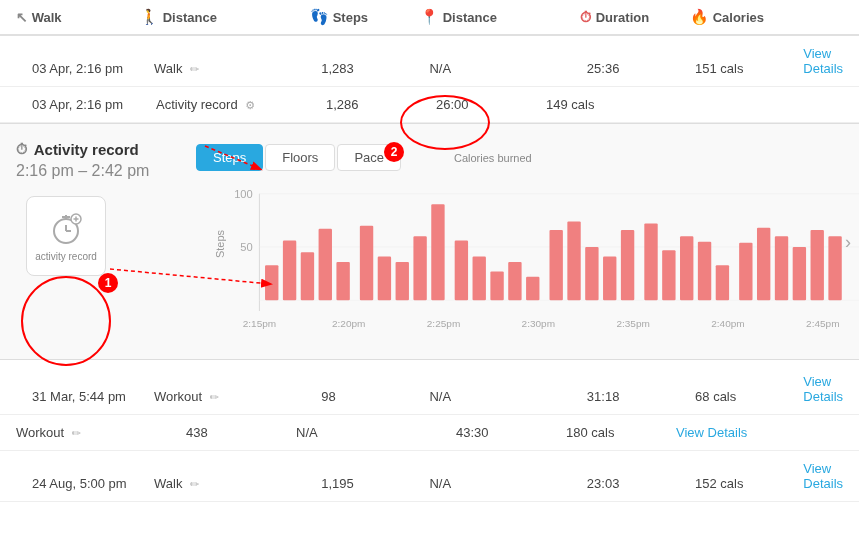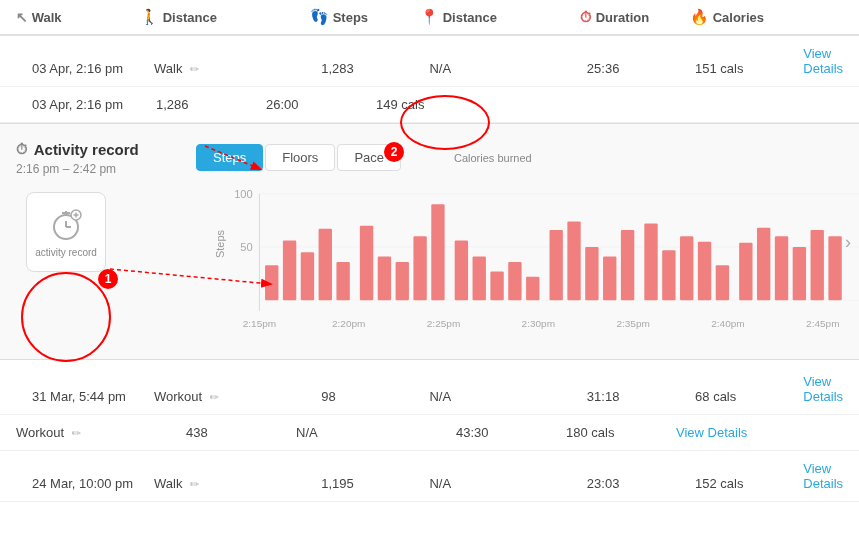--- a/index.html
+++ b/index.html
@@ -73,21 +73,21 @@
     .panel-left h3 {
       font-size: 15px;
       font-weight: bold;
       color: #333;
       margin-bottom: 4px;
       display: flex;
       align-items: center;
       gap: 6px;
     }
     .panel-left .time-range {
-      font-size: 12px;
+      font-size: 16px;
       color: #888;
       margin-bottom: 16px;
     }
     .activity-icon-box {
       width: 80px;
       height: 80px;
       border: 1px solid #ddd;
       border-radius: 8px;
       background: #fff;
       display: flex;
@@ -250,20 +250,24 @@
   <div class="data-cell col-distance">N/A</div>
   <div class="data-cell col-duration">25:36</div>
   <div class="data-cell col-calories">151 cals</div>
   <div class="data-cell col-action">
     <a class="view-details-link">View Details</a>
   </div>
 </div>
 
 <div class="data-row">
   <div class="data-cell col-date">03 Apr, 2:16 pm</div>
+  <div class="data-cell col-activity">
+    <span>Activity record</span>
+    <span class="edit-icon">⚙</span>
+  </div>
   <div class="data-cell col-steps">1,286</div>
   <div class="data-cell col-duration">26:00</div>
   <div class="data-cell col-calories">149 cals</div>
   <div class="data-cell col-action"></div>
 </div>
 
 <div class="expanded-panel">
 
   <div class="panel-left">
     <h3>
@@ -400,21 +404,21 @@
   <div class="data-cell col-steps">438</div>
   <div class="data-cell col-distance">N/A</div>
   <div class="data-cell col-duration">43:30</div>
   <div class="data-cell col-calories">180 cals</div>
   <div class="data-cell col-action">
     <a class="view-details-link">View Details</a>
   </div>
 </div>
 
 <div class="data-row">
-  <div class="data-cell col-date">24 Mar, 10:00 pm</div>
+  <div class="data-cell col-date">24 Aug, 5:00 pm</div>
   <div class="data-cell col-activity">
     <span>Walk</span>
     <span class="edit-icon">✏</span>
   </div>
   <div class="data-cell col-steps">1,195</div>
   <div class="data-cell col-distance">N/A</div>
   <div class="data-cell col-duration">23:03</div>
   <div class="data-cell col-calories">152 cals</div>
   <div class="data-cell col-action">
     <a class="view-details-link">View Details</a>

